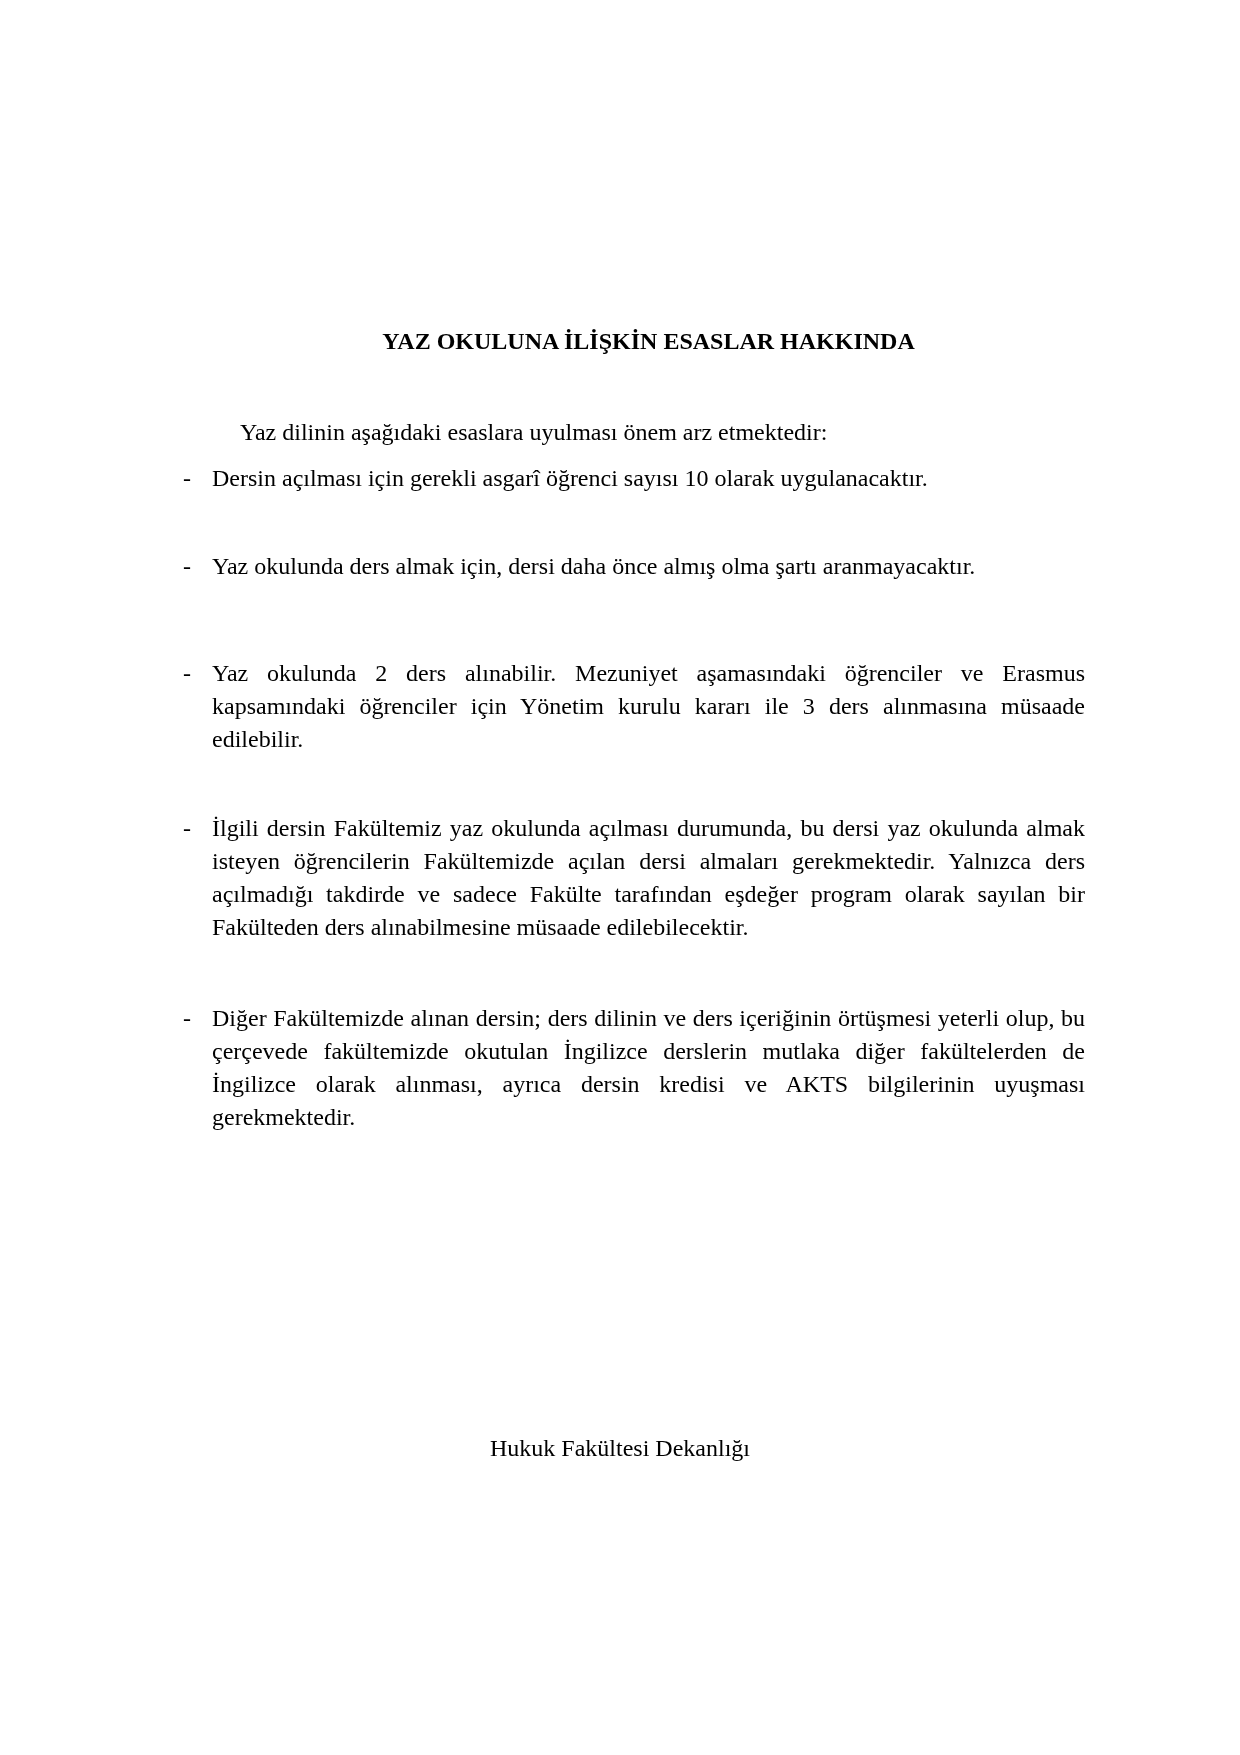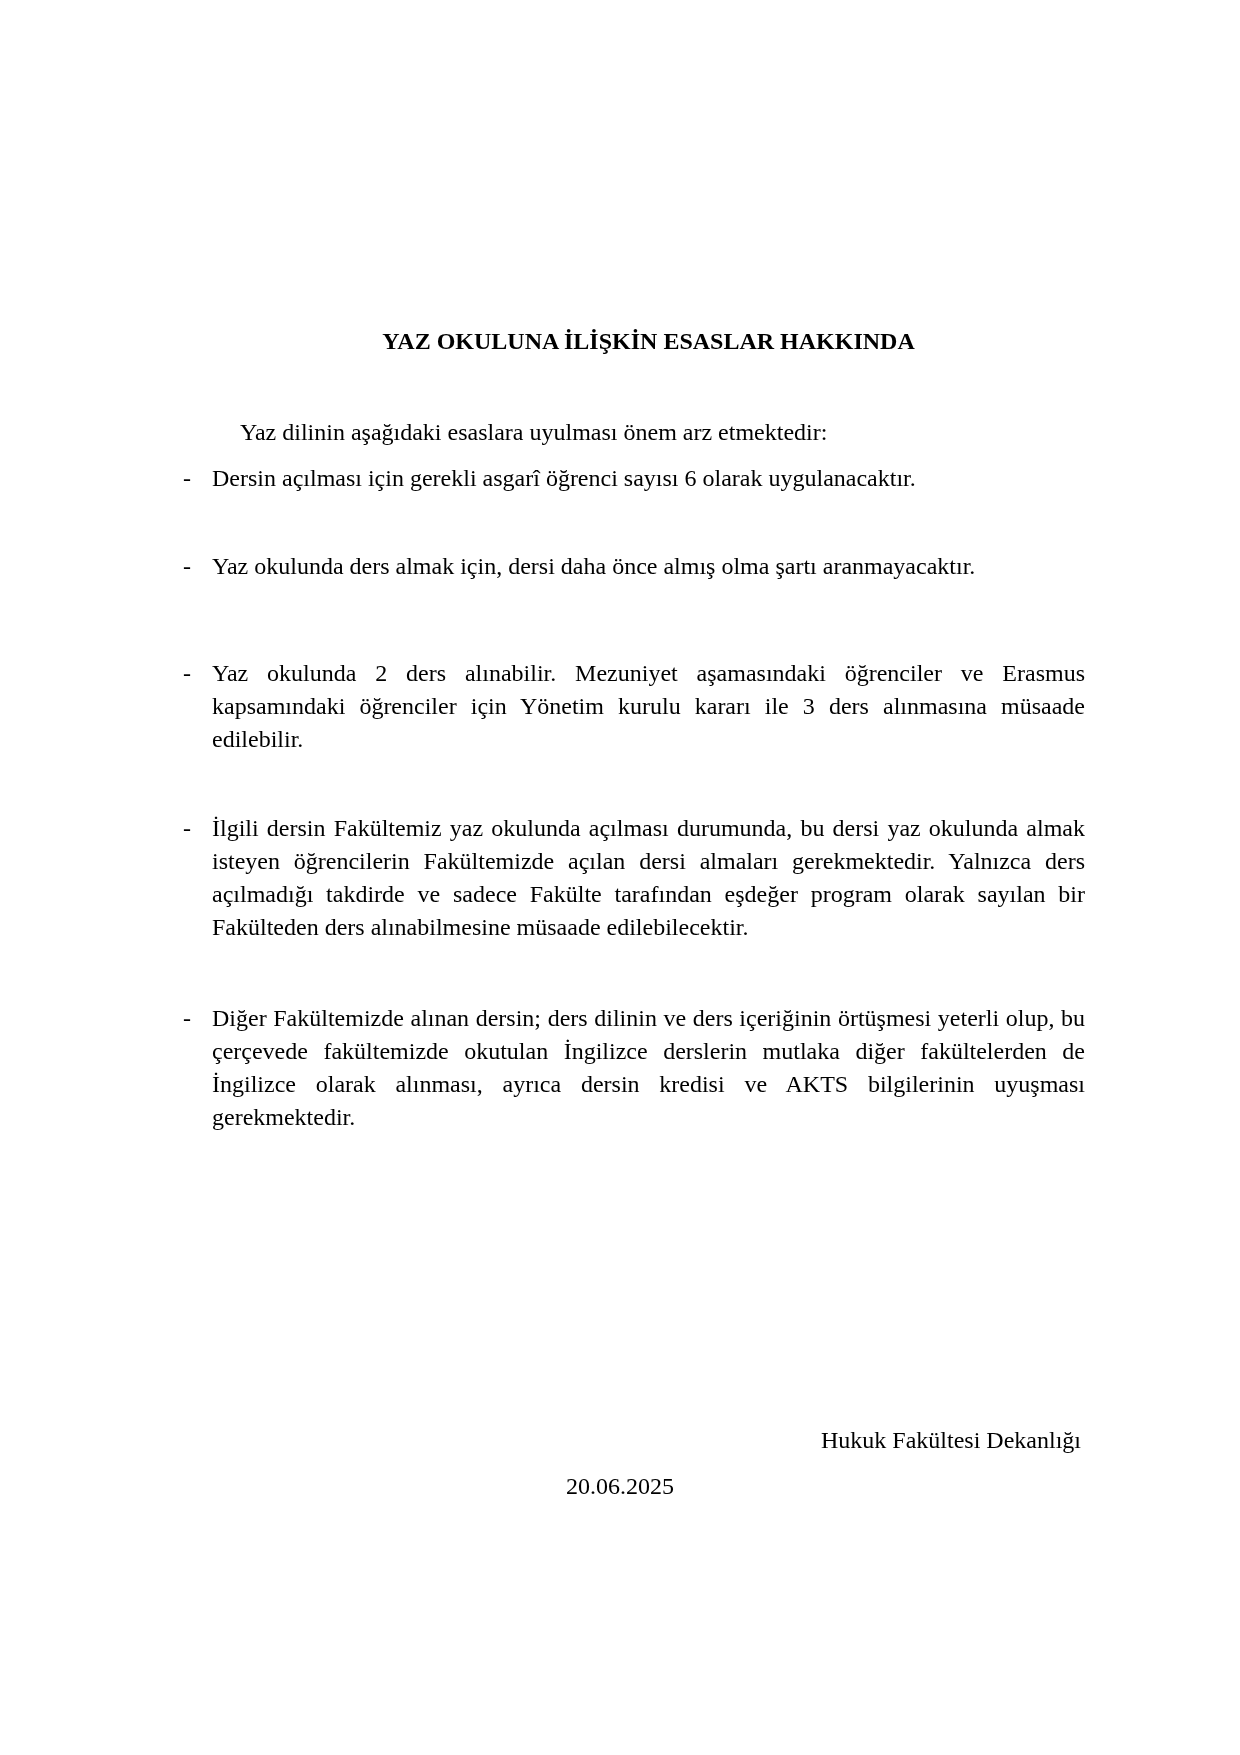--- a/index.html
+++ b/index.html
@@ -63,40 +63,39 @@
     text-align: justify;
   }
   .footer {
     position: absolute;
     left: 155px;
     right: 155px;
     top: 1420px;
     text-align: center;
   }
   .signature {
-    margin: 4px;
-    text-align: right;
+    margin: 12px;
   }
   .date {
     margin: 13px 0 0 0;
   }
 </style>
 </head>
 <body>
 
 <div class="page">
 
   <h1 class="title">YAZ OKULUNA İLİŞKİN ESASLAR HAKKINDA</h1>
 
   <p class="intro">Yaz dilinin aşağıdaki esaslara uyulması önem arz etmektedir:</p>
 
   <ul class="bullets">
     <li class="bullet-item">
       <span class="bullet-dash">-</span>
-      <span class="bullet-text">Dersin açılması için gerekli asgarî öğrenci sayısı 6 olarak uygulanacaktır.</span>
+      <span class="bullet-text">Dersin açılması için gerekli asgarî öğrenci sayısı 10 olarak uygulanacaktır.</span>
     </li>
     <li class="bullet-item">
       <span class="bullet-dash">-</span>
       <span class="bullet-text">Yaz okulunda ders almak için, dersi daha önce almış olma şartı aranmayacaktır.</span>
     </li>
     <li class="bullet-item">
       <span class="bullet-dash">-</span>
       <span class="bullet-text">Yaz okulunda 2 ders alınabilir. Mezuniyet aşamasındaki öğrenciler ve Erasmus kapsamındaki öğrenciler için Yönetim kurulu kararı ile 3 ders alınmasına müsaade edilebilir.</span>
     </li>
     <li class="bullet-item">
@@ -104,16 +103,15 @@
       <span class="bullet-text">İlgili dersin Fakültemiz yaz okulunda açılması durumunda, bu dersi yaz okulunda almak isteyen öğrencilerin Fakültemizde açılan dersi almaları gerekmektedir. Yalnızca ders açılmadığı takdirde ve sadece Fakülte tarafından eşdeğer program olarak sayılan bir Fakülteden ders alınabilmesine müsaade edilebilecektir.</span>
     </li>
     <li class="bullet-item">
       <span class="bullet-dash">-</span>
       <span class="bullet-text">Diğer Fakültemizde alınan dersin; ders dilinin ve ders içeriğinin örtüşmesi yeterli olup, bu çerçevede fakültemizde okutulan İngilizce derslerin mutlaka diğer fakültelerden de İngilizce olarak alınması, ayrıca dersin kredisi ve AKTS bilgilerinin uyuşması gerekmektedir.</span>
     </li>
   </ul>
 
   <div class="footer">
     <p class="signature">Hukuk Fakültesi Dekanlığı</p>
-    <p class="date">20.06.2025</p>
   </div>
 
 </div>
 
 </body></html>

